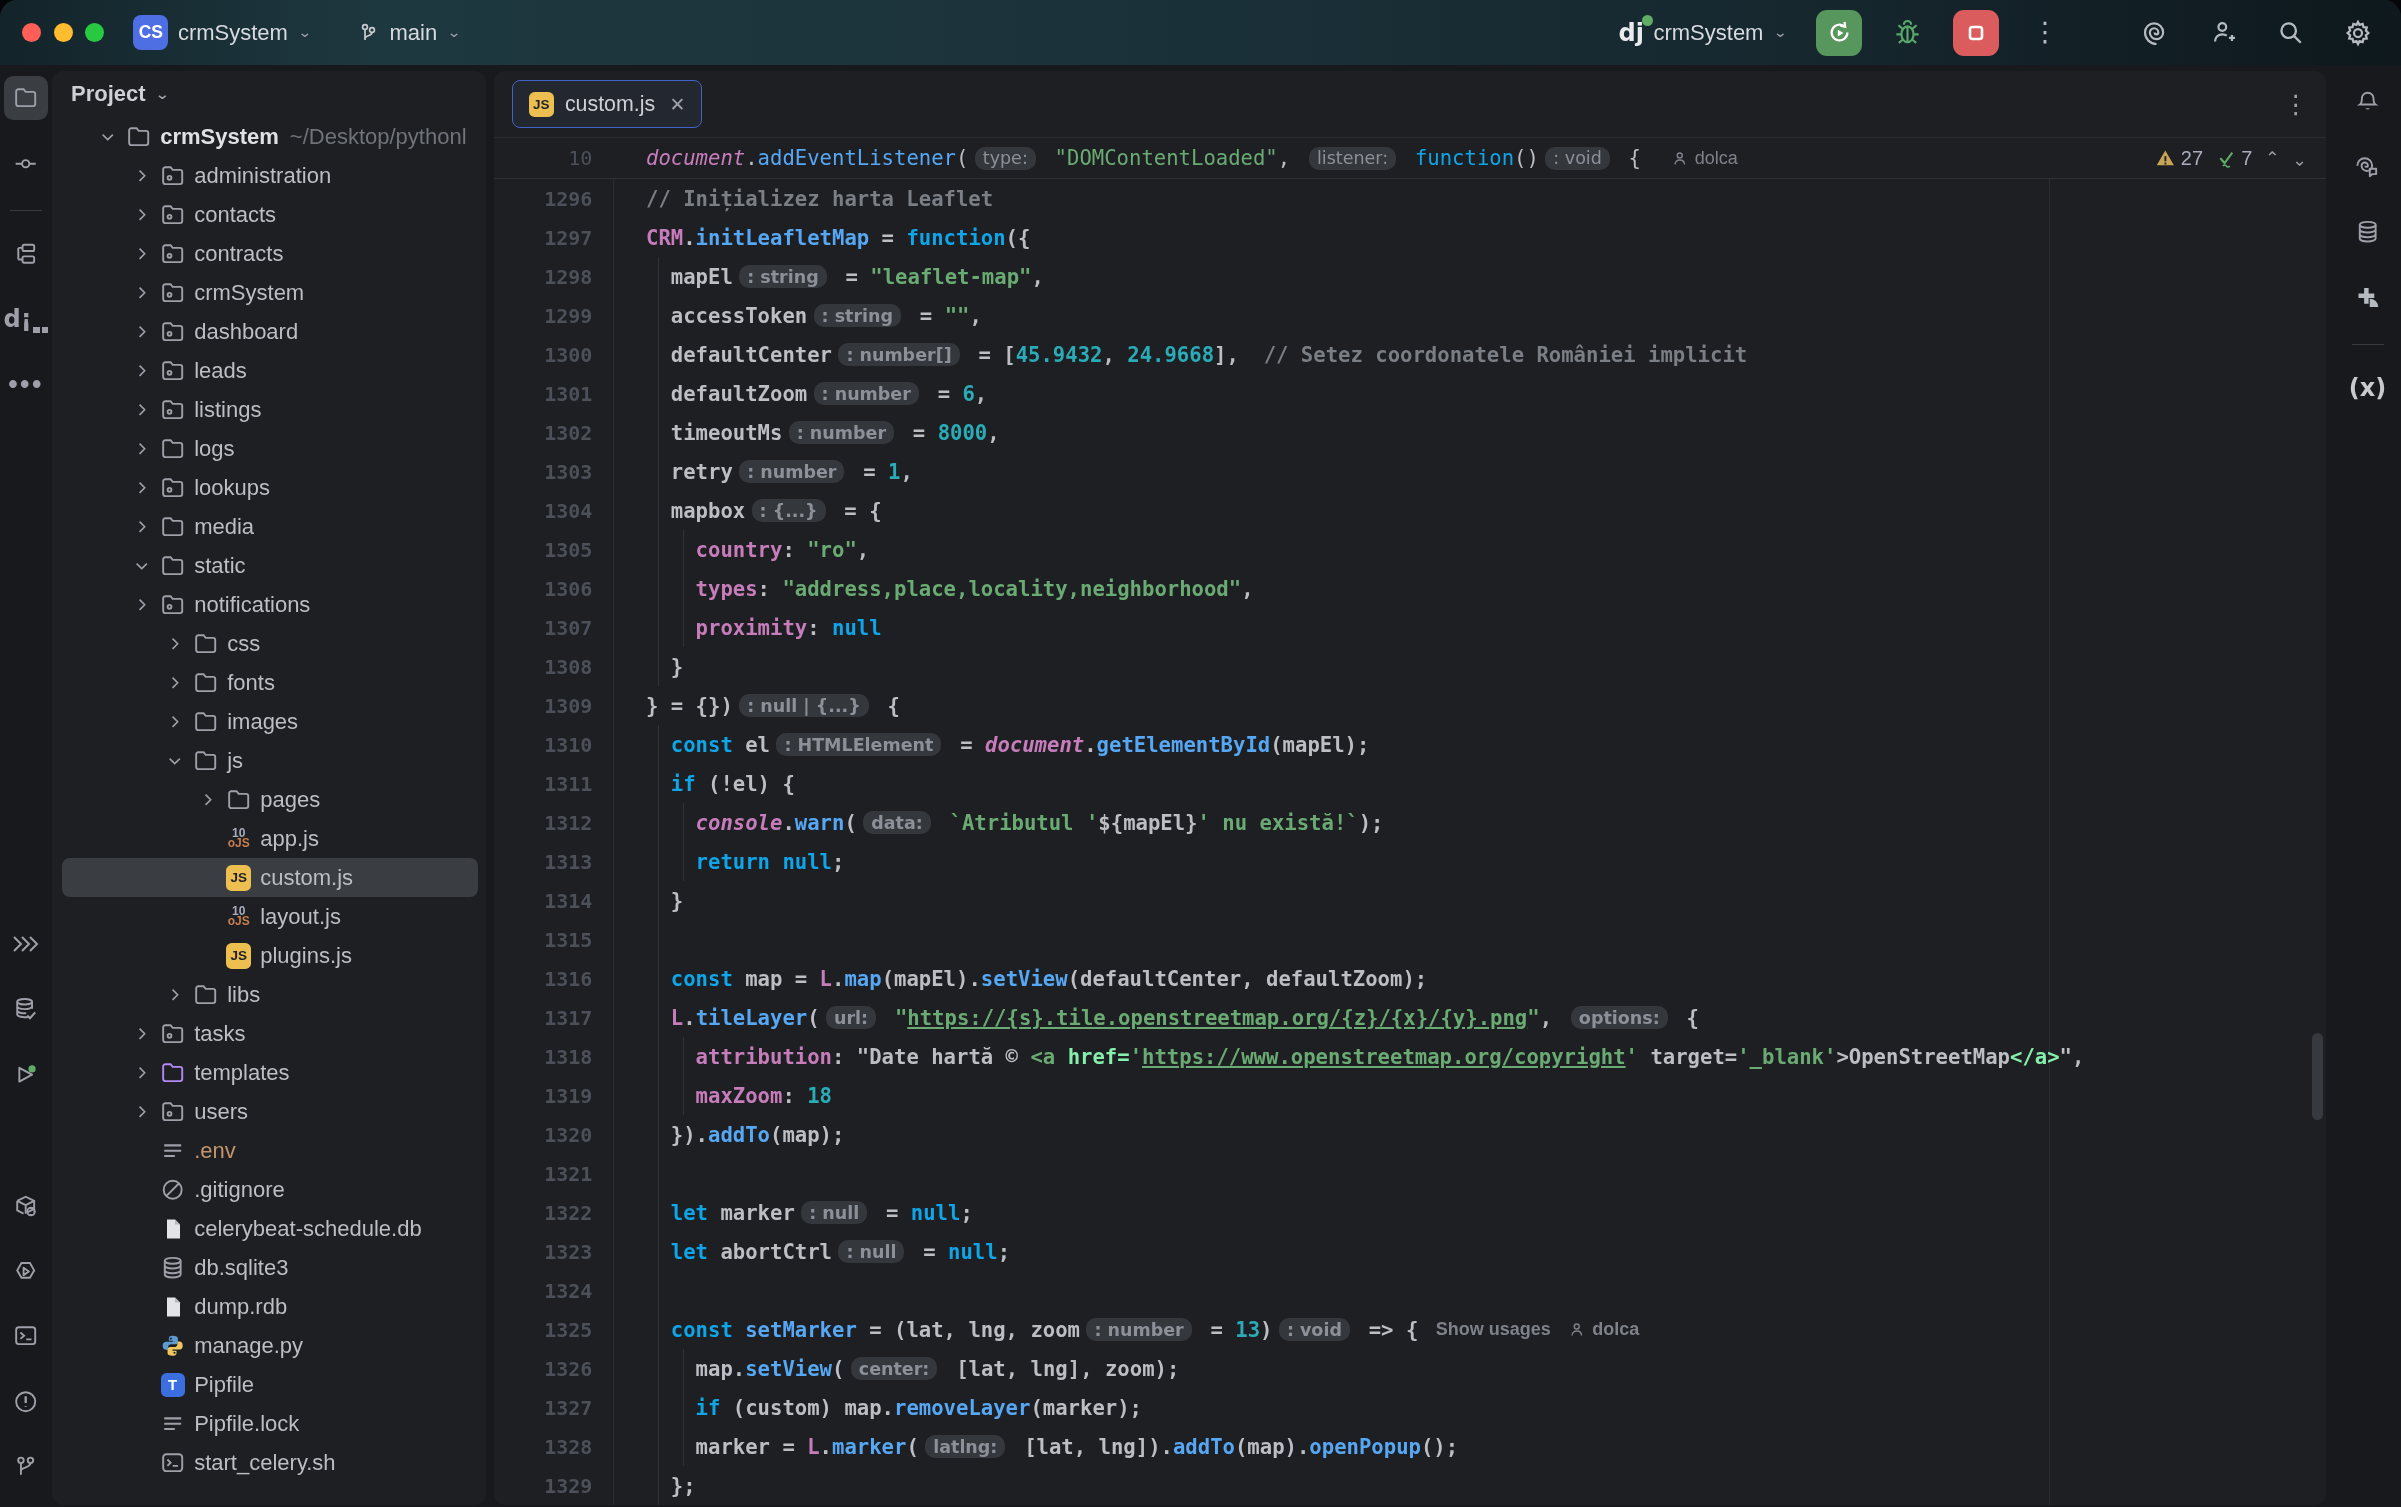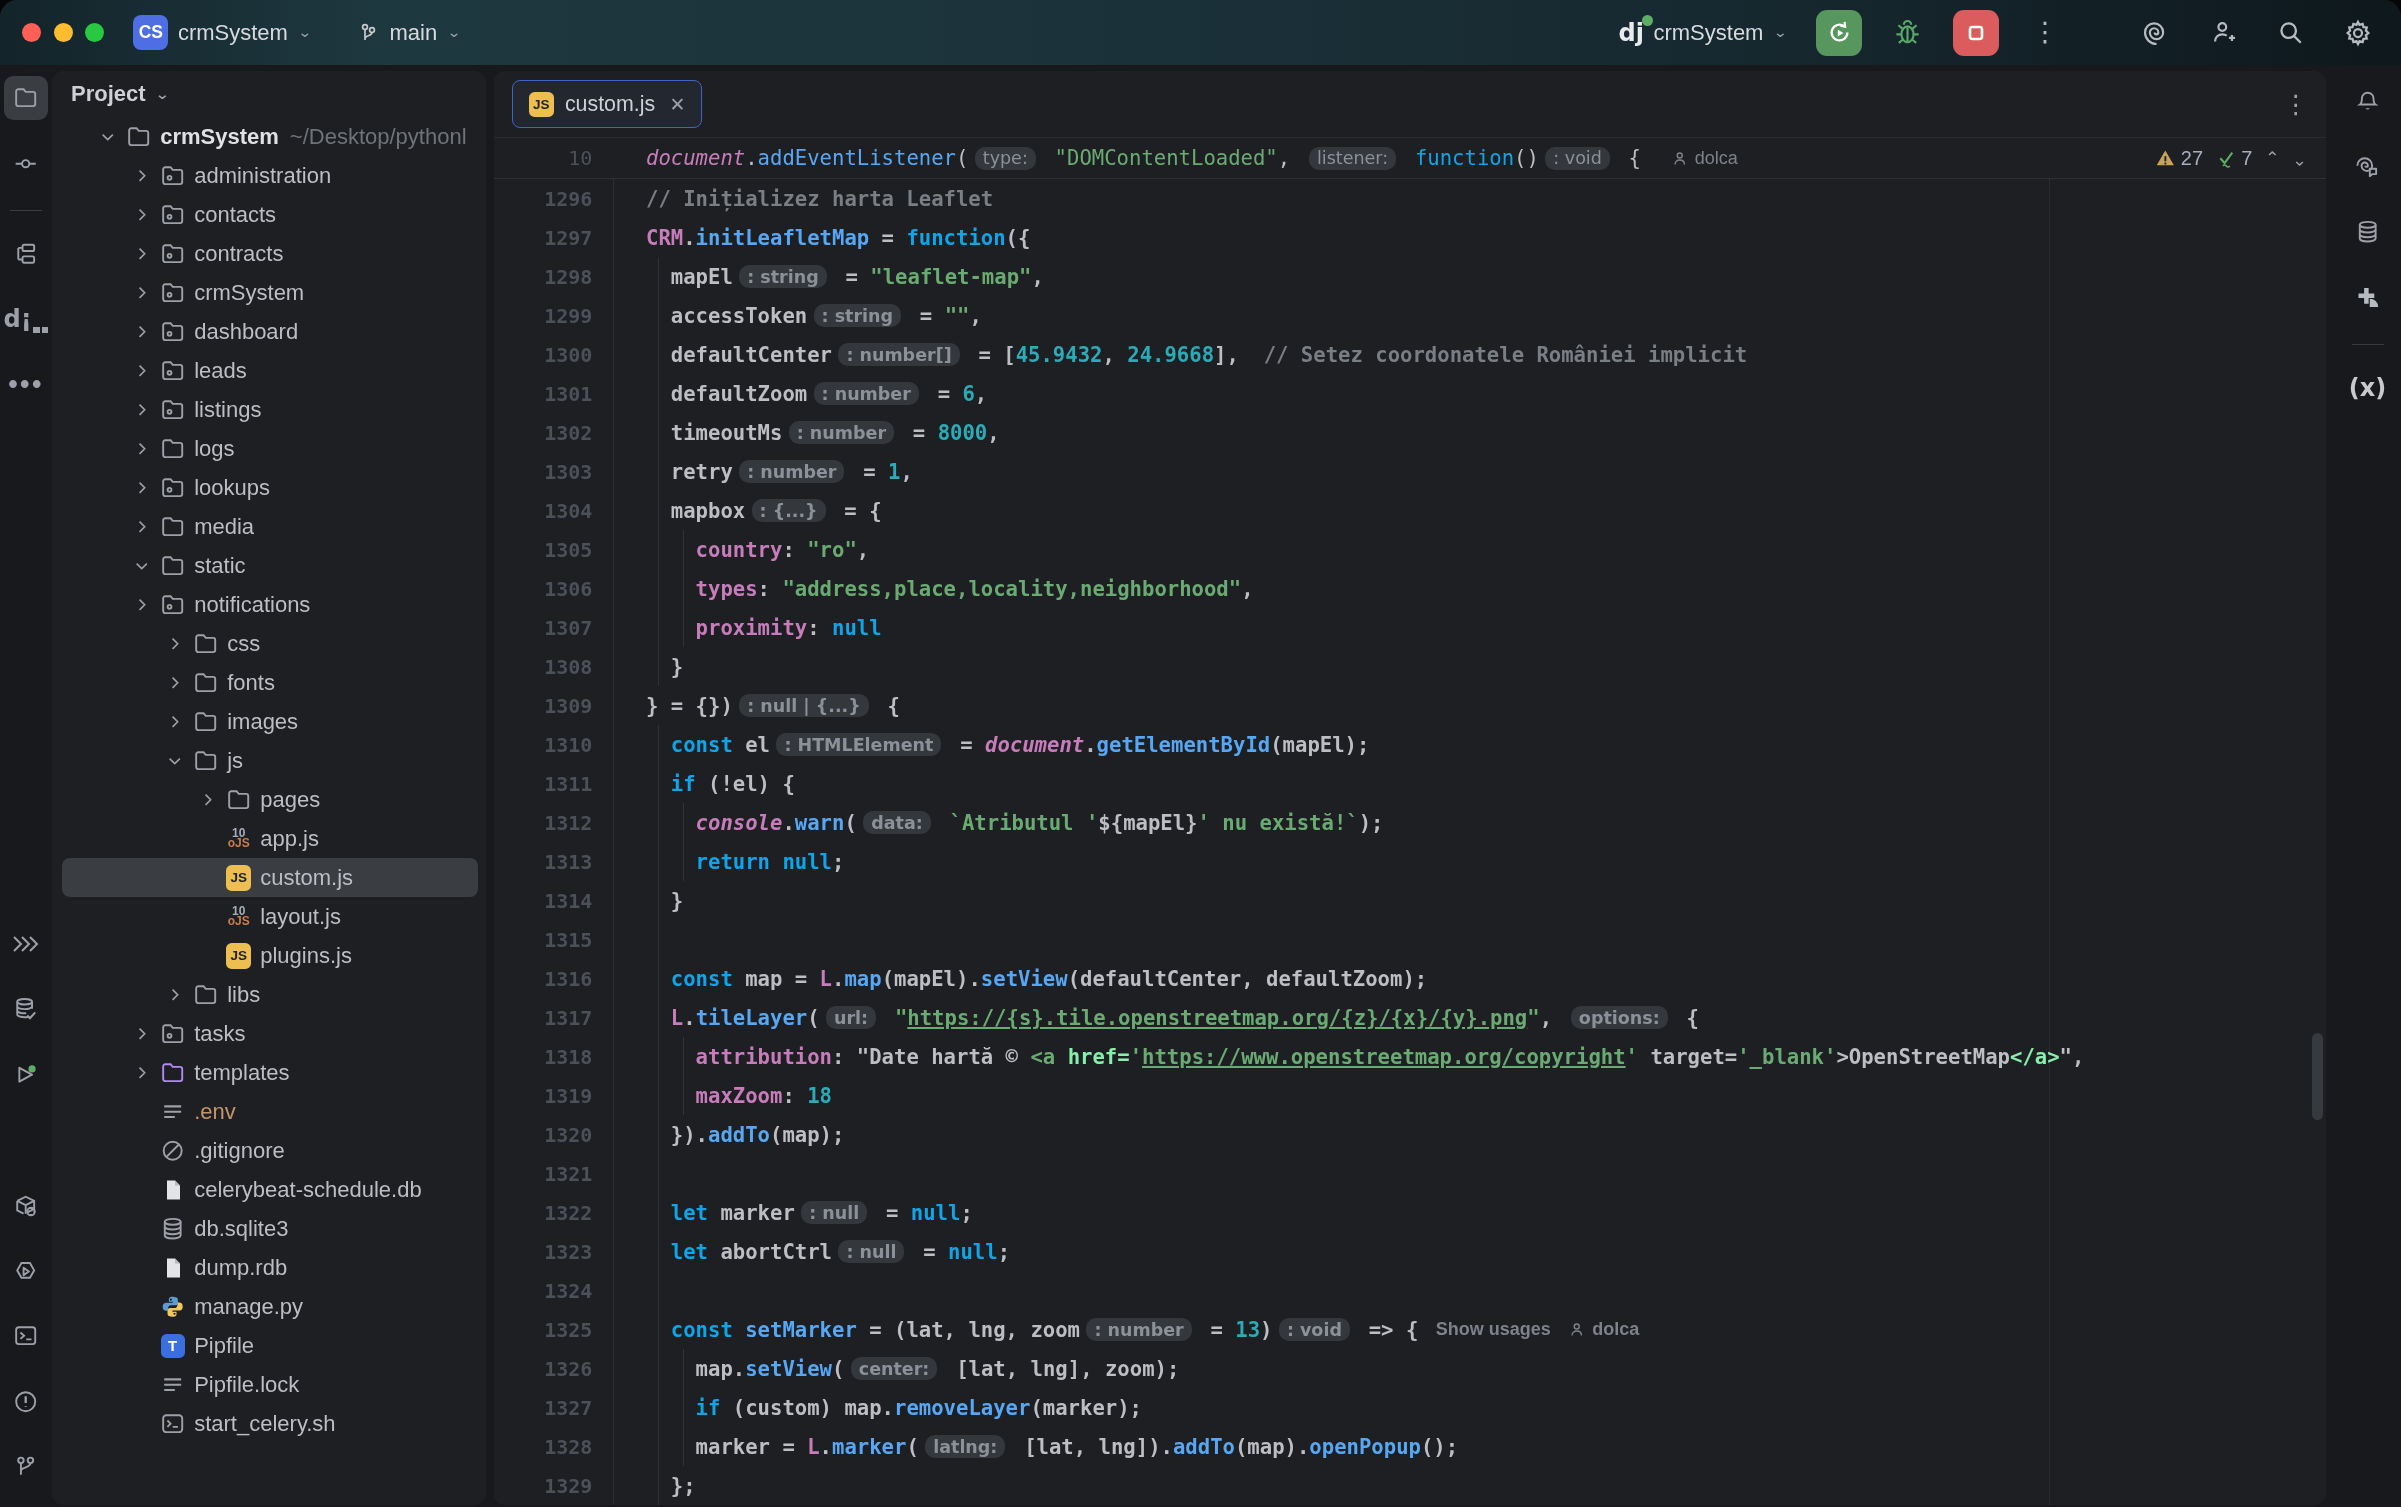--- a/index.html
+++ b/index.html
@@ -596,20 +596,35 @@
             </span>
             <span class="t-icon">
               <svg width="25.4" height="25.4" viewBox="0 0 24 24" fill="none" stroke="#B189F5" stroke-width="1.8">
                 <path d="M3 6 a2 2 0 0 1 2-2 h5 l2 2.5 h7 a2 2 0 0 1 2 2 V18 a2 2 0 0 1 -2 2 H5 a2 2 0 0 1 -2-2 Z"></path>
               </svg>
             </span>
             <span>templates</span>
           </div>
           <div class="trow">
             <span style="width: 75px; flex: 0 0 75px;"></span>
+            <span class="t-chev">
+              <svg width="17.5" height="17.5" viewBox="0 0 24 24" fill="none" stroke="#9DA0A8" stroke-width="2.2">
+                <path d="M9 5 L16 12 L9 19"></path>
+              </svg>
+            </span>
+            <span class="t-icon">
+              <svg width="25.4" height="25.4" viewBox="0 0 24 24" fill="none" stroke="#9DA0A8" stroke-width="1.8">
+                <path d="M3 6 a2 2 0 0 1 2-2 h5 l2 2.5 h7 a2 2 0 0 1 2 2 V18 a2 2 0 0 1 -2 2 H5 a2 2 0 0 1 -2-2 Z"></path>
+                <circle cx="9" cy="14" r="1.8"></circle>
+              </svg>
+            </span>
+            <span>users</span>
+          </div>
+          <div class="trow">
+            <span style="width: 75px; flex: 0 0 75px;"></span>
             <span class="t-chev"></span>
             <span class="t-icon">
               <svg width="25.4" height="25.4" viewBox="0 0 24 24" fill="none" stroke="#9DA0A8" stroke-width="1.8">
                 <path d="M4 7 h16 M4 12 h16 M4 17 h10" stroke-width="2"></path>
               </svg>
             </span>
             <span style="color: rgb(196, 149, 108);">.env</span>
           </div>
           <div class="trow">
             <span style="width: 75px; flex: 0 0 75px;"></span>

